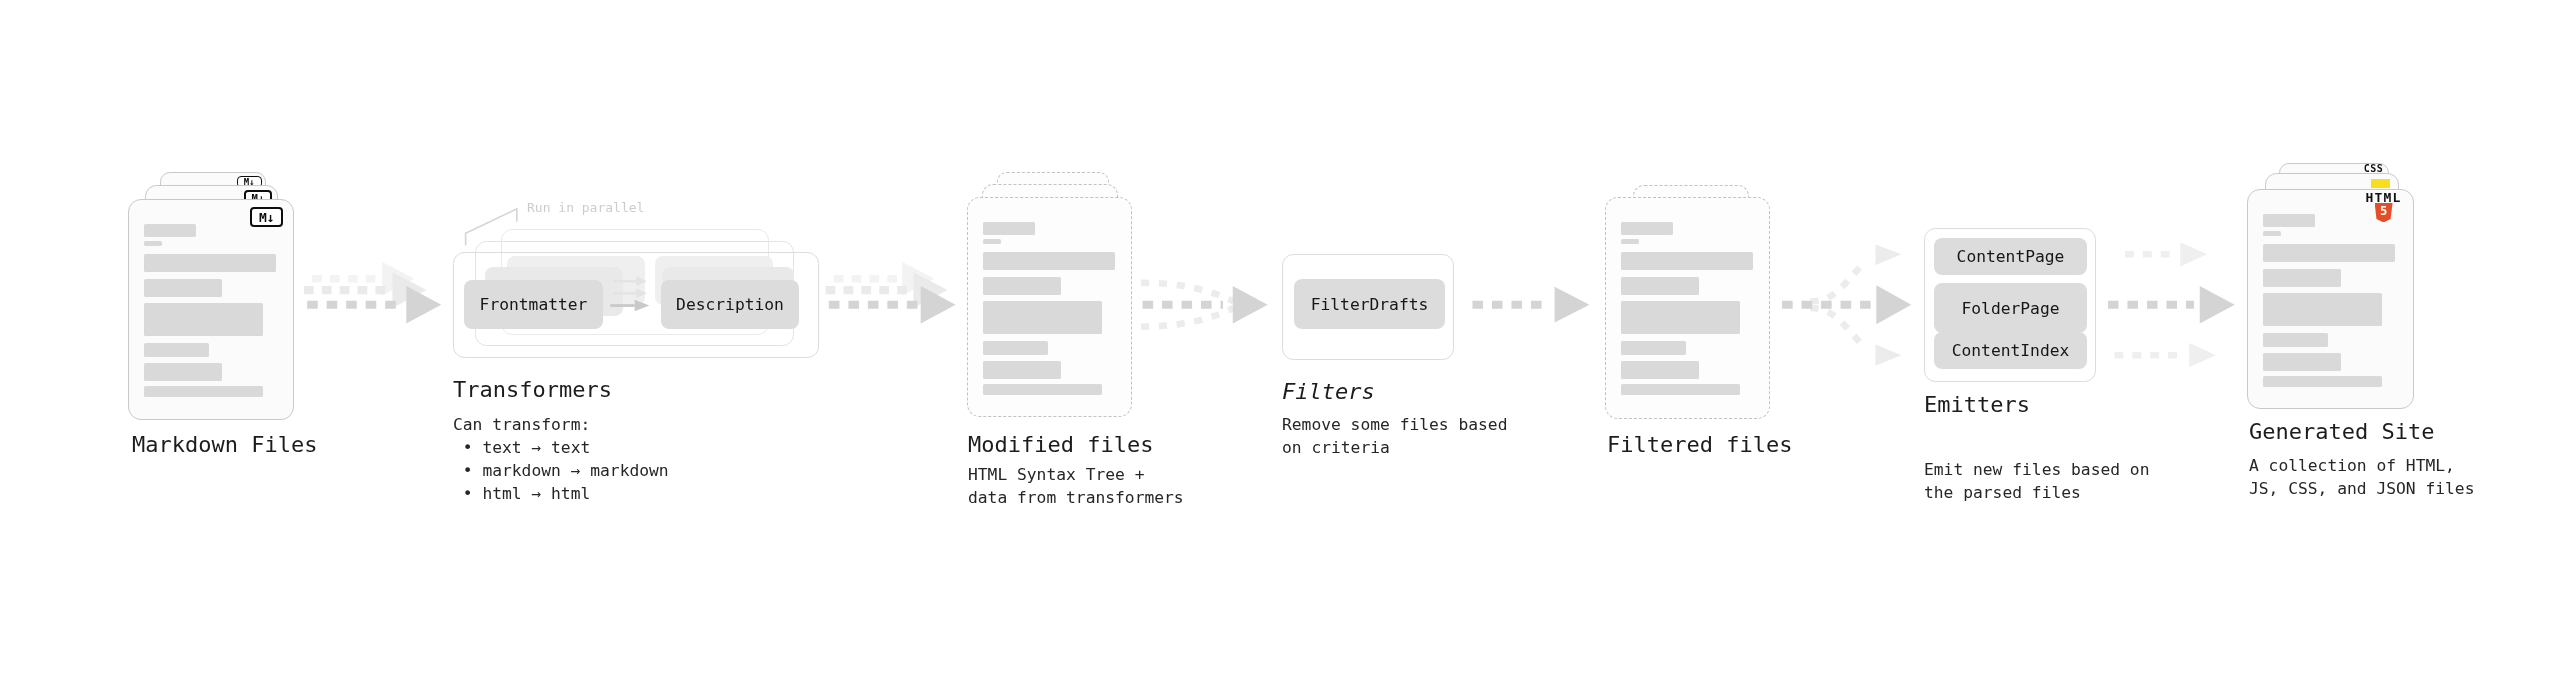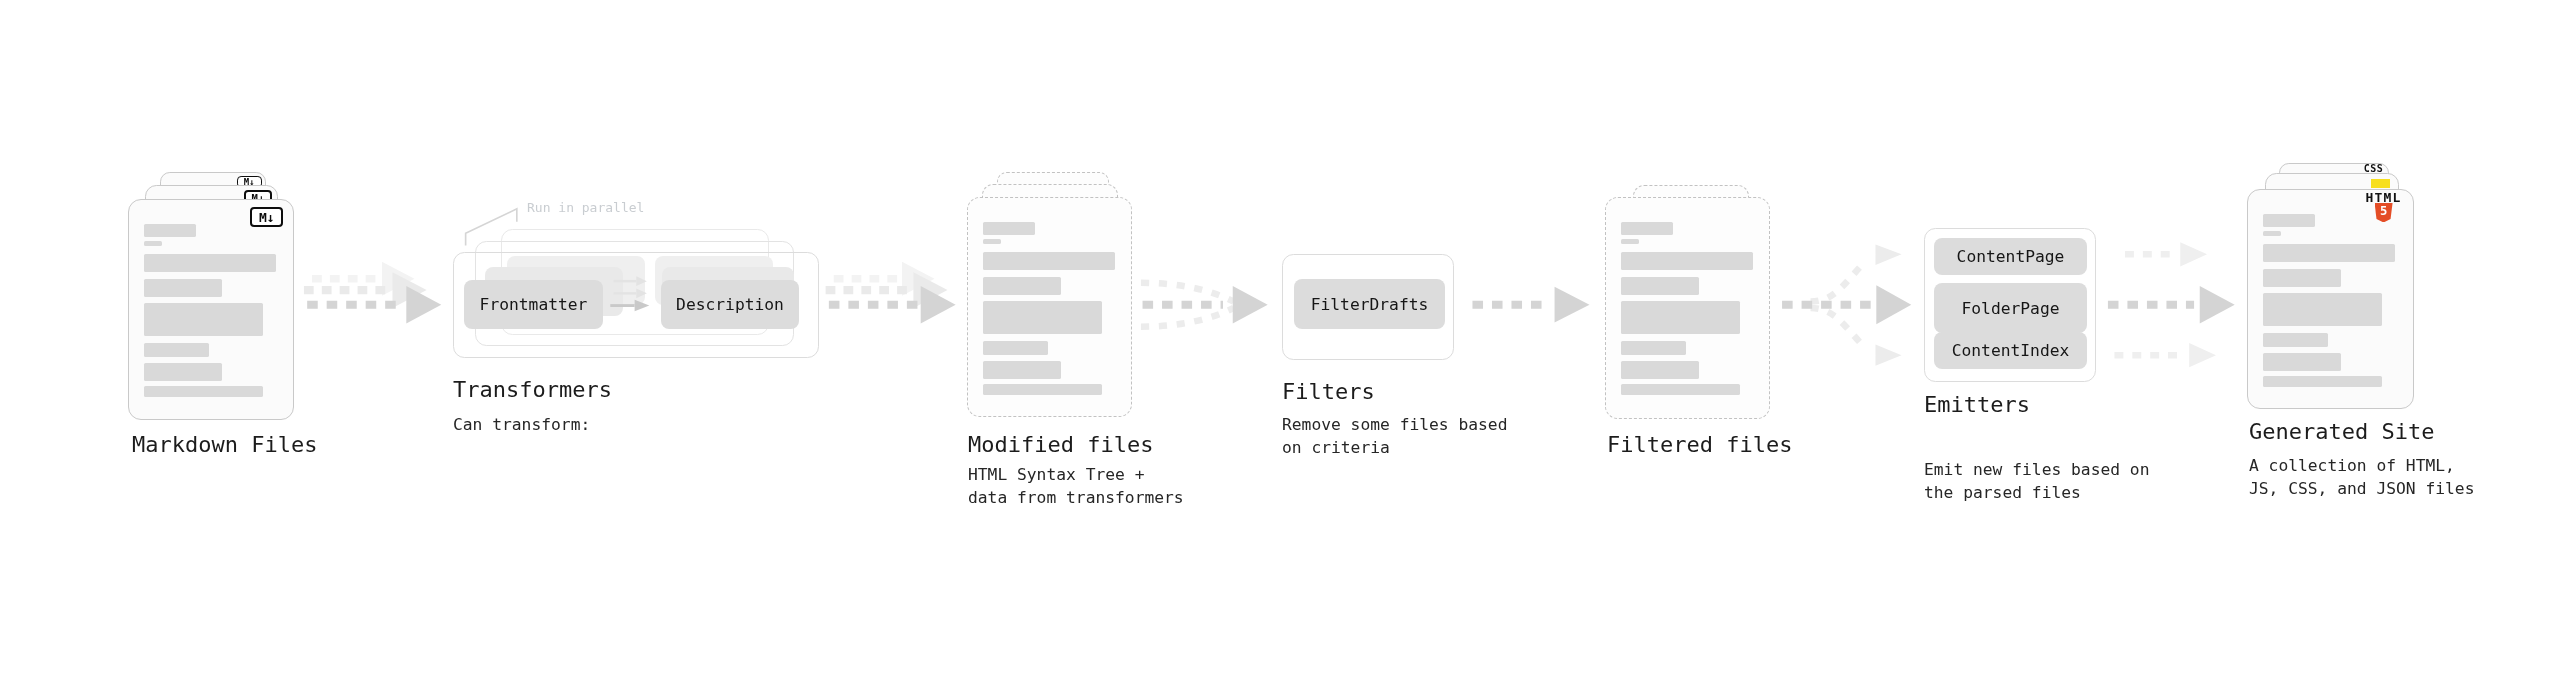--- a/index.html
+++ b/index.html
@@ -92,20 +92,25 @@
 
     <div class="nodebox" style="left:453px;top:252px;width:366px;height:106px;"></div>
     <div class="nbtn" style="left:464px;top:280px;width:139px;height:49px;">Frontmatter</div>
     <div class="nbtn" style="left:661px;top:280px;width:138px;height:49px;">Description</div>
 
     <div class="annotation" style="left:527px;top:200px;">Run in parallel</div>
 
     <div class="title" style="left:453px;top:377px;">Transformers</div>
     <div class="desc" style="left:453px;top:413px;">
       <div>Can transform:</div>
+      <div class="bullets">
+        <div>text → text</div>
+        <div>markdown → markdown</div>
+        <div>html → html</div>
+      </div>
     </div>
   </div>
 
   <div>
     <div class="doc dashed" style="left:997px;top:172px;width:112px;height:203px;border-radius:9.8px;"></div>
     <div class="doc dashed" style="left:982px;top:184px;width:136px;height:208px;border-radius:11.4px;"></div>
     <div class="doc dashed" style="left:967px;top:197px;width:165px;height:220px;">
       <div class="bars">
           <i></i>
           <i></i>
@@ -120,21 +125,21 @@
     <div class="title" style="left:968px;top:432px;">Modified files</div>
     <div class="desc" style="left:968px;top:463px;">
       <div>HTML Syntax Tree +</div>
       <div>data from transformers</div>
     </div>
   </div>
 
   <div>
     <div class="nodebox" style="left:1282px;top:254px;width:172px;height:106px;"></div>
     <div class="nbtn" style="left:1294px;top:279px;width:151px;height:50px;">FilterDrafts</div>
-    <div class="title" style="left:1282px;top:379px;">Filters</div>
+    <div class="title" style="left:1282px;top:379px;font-style:italic;">Filters</div>
     <div class="desc" style="left:1282px;top:413px;">
       <div>Remove some files based</div>
       <div>on criteria</div>
     </div>
   </div>
 
   <div>
     <div class="doc dashed" style="left:1633px;top:185px;width:116px;height:203px;border-radius:11.4px;"></div>
     <div class="doc dashed" style="left:1605px;top:197px;width:165px;height:222px;">
       <div class="bars">

